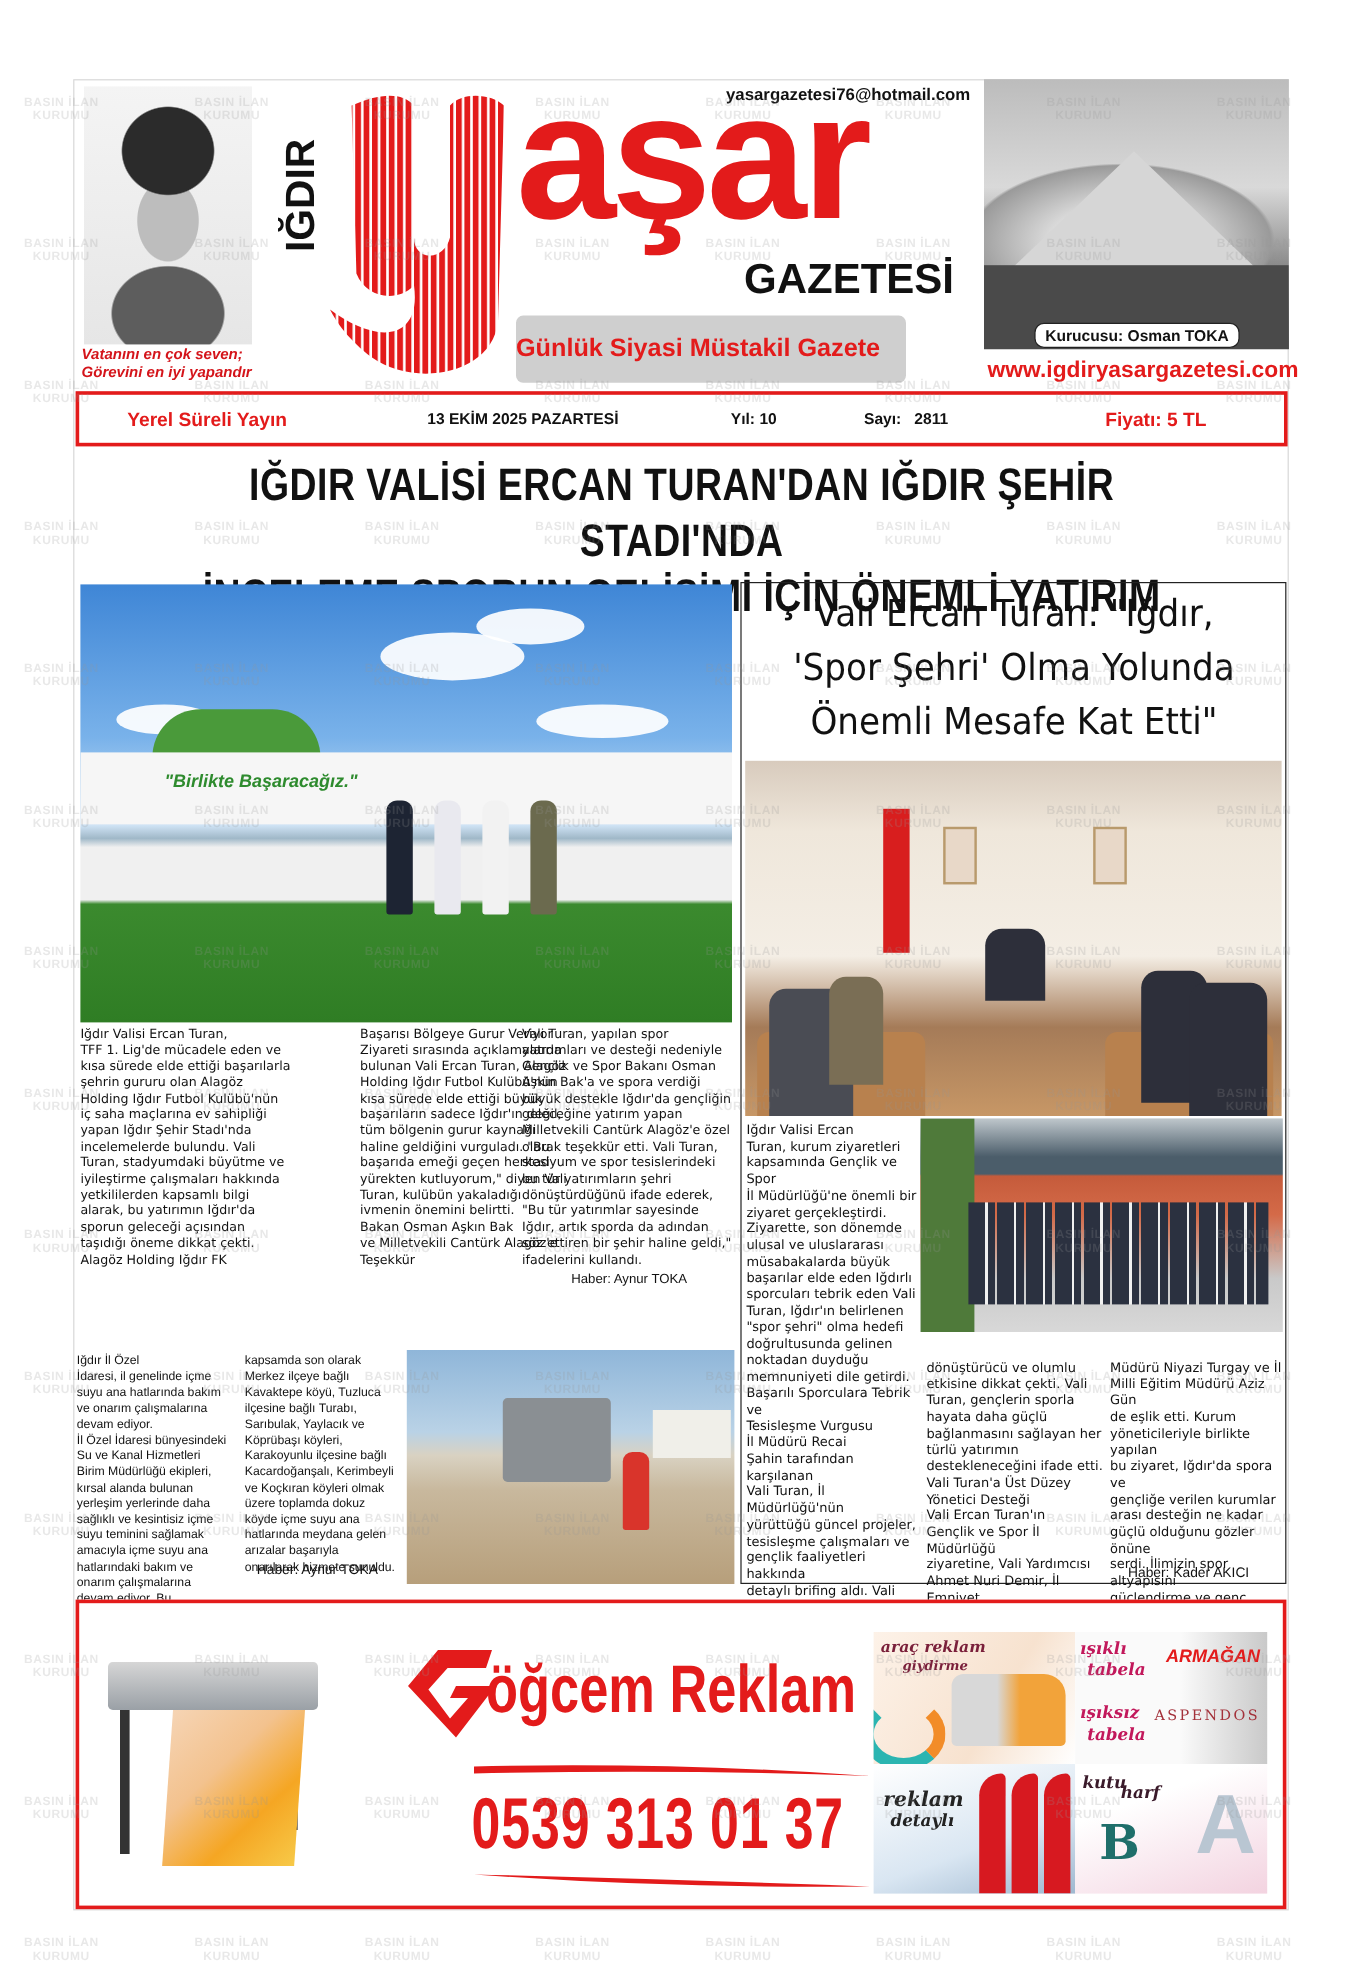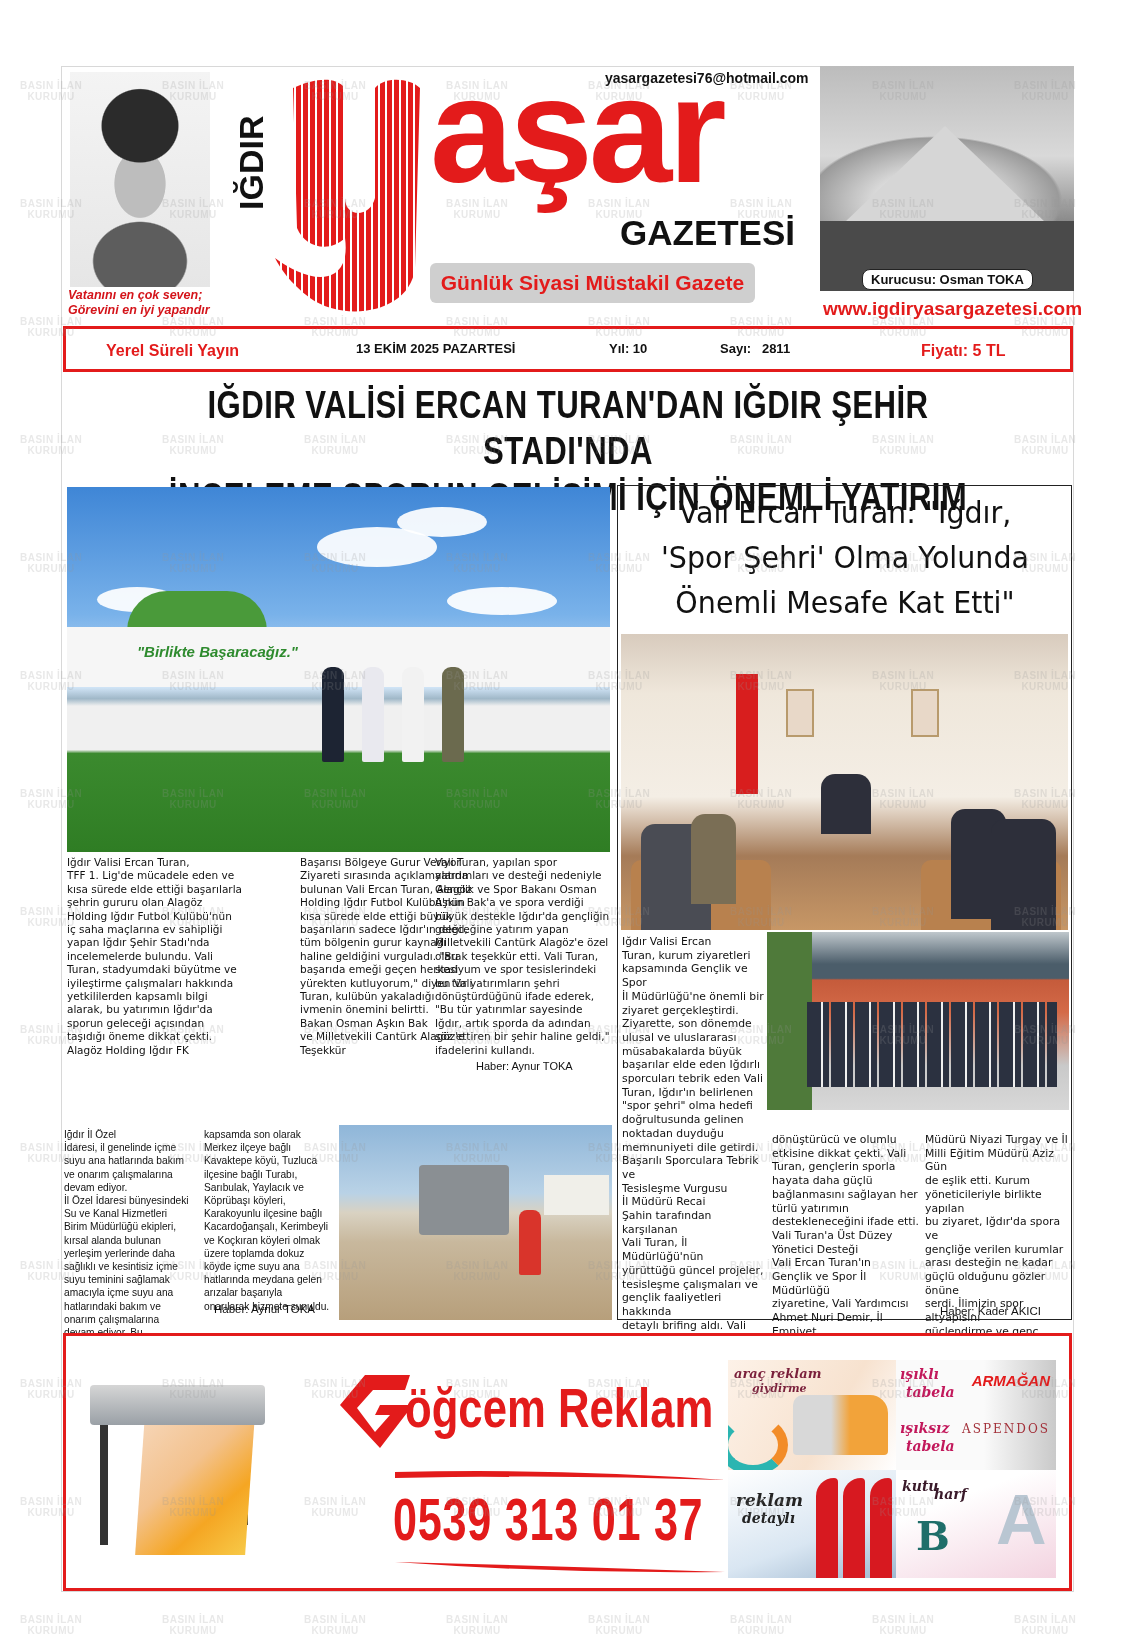--- a/index.html
+++ b/index.html
@@ -26,22 +26,22 @@
     font-size: 34px; color: #111; white-space: nowrap; }
 
   #logo-y { left: 275px; top: 68px; width: 150px; height: 250px; }
   #logo-rest { left: 430px; top: 40px; font-family: "Liberation Sans", sans-serif; font-weight: bold;
     font-size: 150px; color: #e31b1b; letter-spacing: -4px; line-height: 180px; }
 
   #email { left: 605px; top: 70px; font-family: "Liberation Sans", sans-serif; font-weight: bold;
     font-size: 14px; color: #111; }
   #gazetesi { left: 620px; top: 213px; font-family: "Liberation Sans", sans-serif; font-weight: bold;
     font-size: 35px; color: #111; letter-spacing: 0px; }
-  #slogan-box { left: 430px; top: 263px; width: 325px; height: 40px; background: #cfcfcf; border-radius: 6px;
-    display: flex; align-items: center; justify-content: center; }
+  #slogan-box { left: 430px; top: 263px; width: 325px; height: 56px; background: #cfcfcf; border-radius: 6px;
+    display: flex; align-items: center; justify-content: flex-start; }
   #slogan-box span { font-family: "Liberation Sans", sans-serif; font-weight: bold; font-size: 21px; color: #e31b1b; }
 
   #mountain { left: 820px; top: 66px; width: 254px; height: 225px;
     background:
       linear-gradient(160deg, transparent 45%, rgba(60,60,60,0.0) 46%),
       radial-gradient(ellipse 70% 40% at 45% 60%, #e0e0e0 30%, #9a9a9a 70%, transparent 72%),
       linear-gradient(#bcbcbc 0%, #d9d9d9 40%, #7a7a7a 75%, #3a3a3a 100%);
     overflow: hidden; }
   #mountain .peak { position: absolute; left: 0; top: 60px; width: 0; height: 0;
     border-left: 125px solid transparent; border-right: 125px solid transparent; border-bottom: 120px solid #d6d6d6; }

